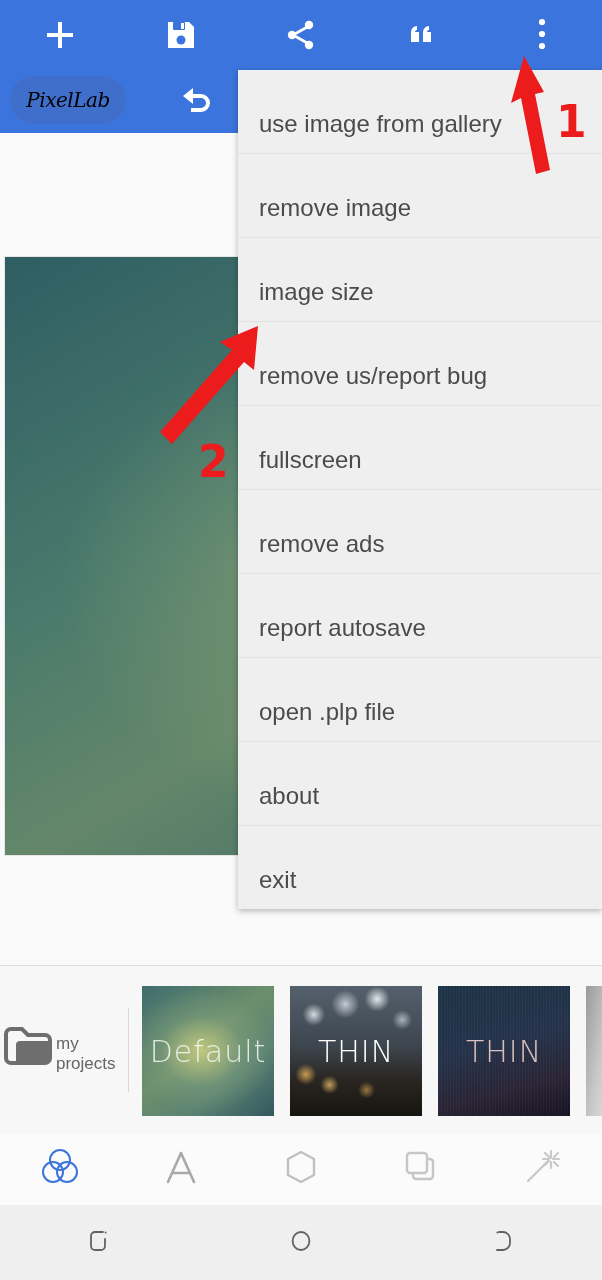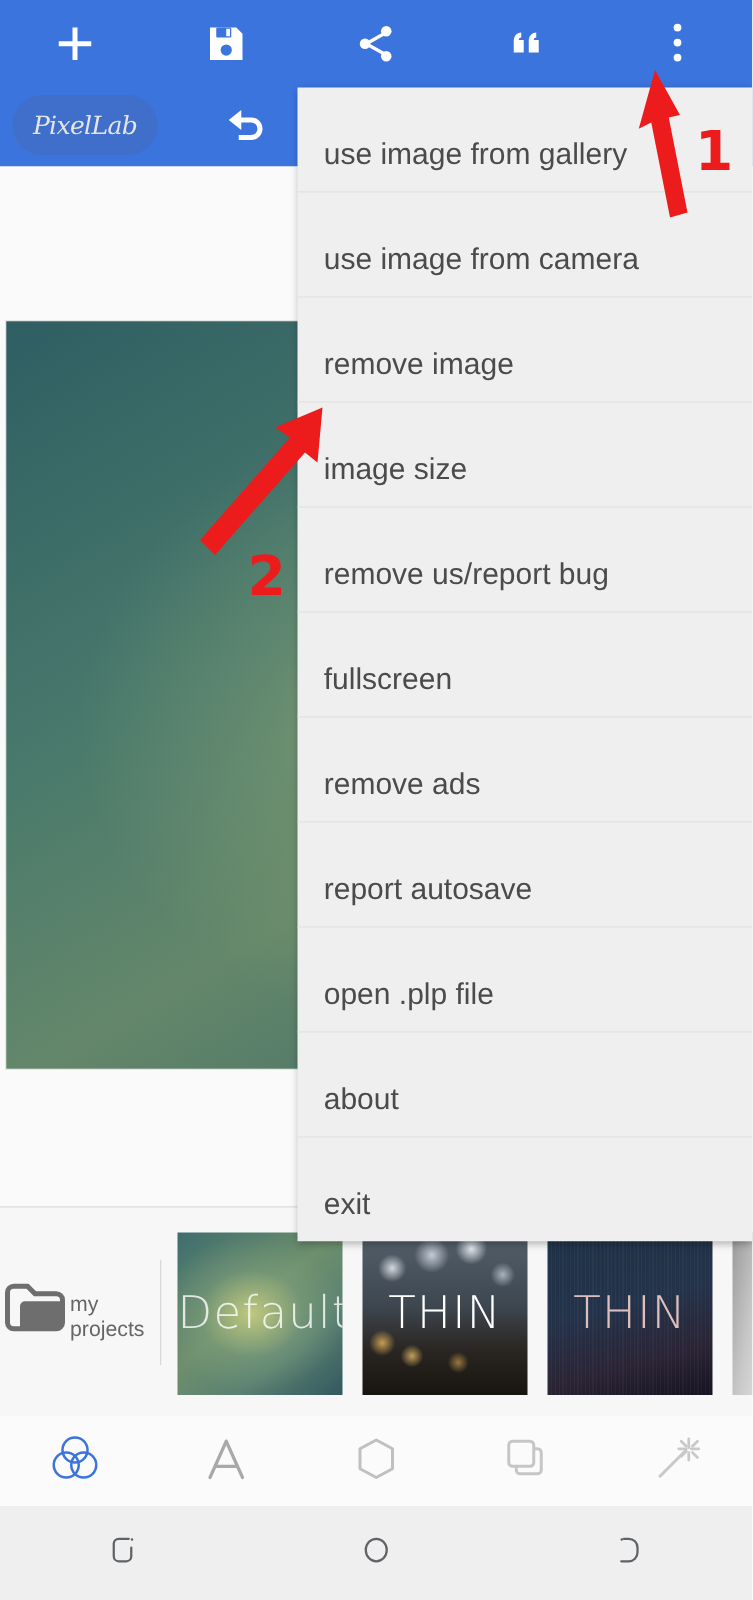--- a/index.html
+++ b/index.html
@@ -59,21 +59,21 @@
     border-radius: 24px;
     background: #3f6fcb;
     display: flex;
     align-items: center;
     justify-content: center;
   }
   .logo-text {
     font-family: "DejaVu Serif", serif;
     font-style: italic;
     font-size: 20px;
-    color: #e5e5e5;
+    color: #000000;
     letter-spacing: -0.5px;
   }
   .undo-btn {
     position: absolute;
     left: 168px; top: 8px;
     width: 56px;
     height: 46px;
     display: flex;
     align-items: center;
     justify-content: center;
@@ -172,21 +172,21 @@
     flex: 0 0 auto;
   }
   .thumb-label {
     position: absolute;
     left: 0; right: 0;
     top: 50%;
     transform: translateY(-50%);
     text-align: center;
     font-family: "DejaVu Sans", sans-serif;
     font-weight: 300;
-    font-size: 36px;
+    font-size: 30px;
     letter-spacing: 1px;
   }
   .thumb-default {
     background:
       radial-gradient(ellipse 70% 60% at 45% 50%, rgba(205,210,130,0.85) 0%, rgba(140,170,130,0.35) 45%, rgba(60,100,100,0) 80%),
       linear-gradient(140deg, #3f6d6e 0%, #6d8f6c 45%, #5b8272 70%, #33585f 100%);
   }
   .thumb-default .thumb-label { color: rgba(255,255,255,0.80); }
   .thumb-bokeh {
     background:
@@ -339,21 +339,20 @@
             <path d="M10 13 h13 a7 7 0 0 1 0 14 h-8" fill="none" stroke="#fff" stroke-width="4" stroke-linecap="square"></path>
             <path d="M15 5 L5 13 L15 21 Z" fill="#fff"></path>
           </svg>
         </span>
       </div>
     </div>
   </div>
 
   <div class="menu">
     <div class="menu-item">use image from gallery</div>
-    <div class="menu-item">use image from camera</div>
     <div class="menu-item">remove image</div>
     <div class="menu-item">image size</div>
     <div class="menu-item">remove us/report bug</div>
     <div class="menu-item">fullscreen</div>
     <div class="menu-item">remove ads</div>
     <div class="menu-item">report autosave</div>
     <div class="menu-item">open .plp file</div>
     <div class="menu-item">about</div>
     <div class="menu-item">exit</div>
   </div>

